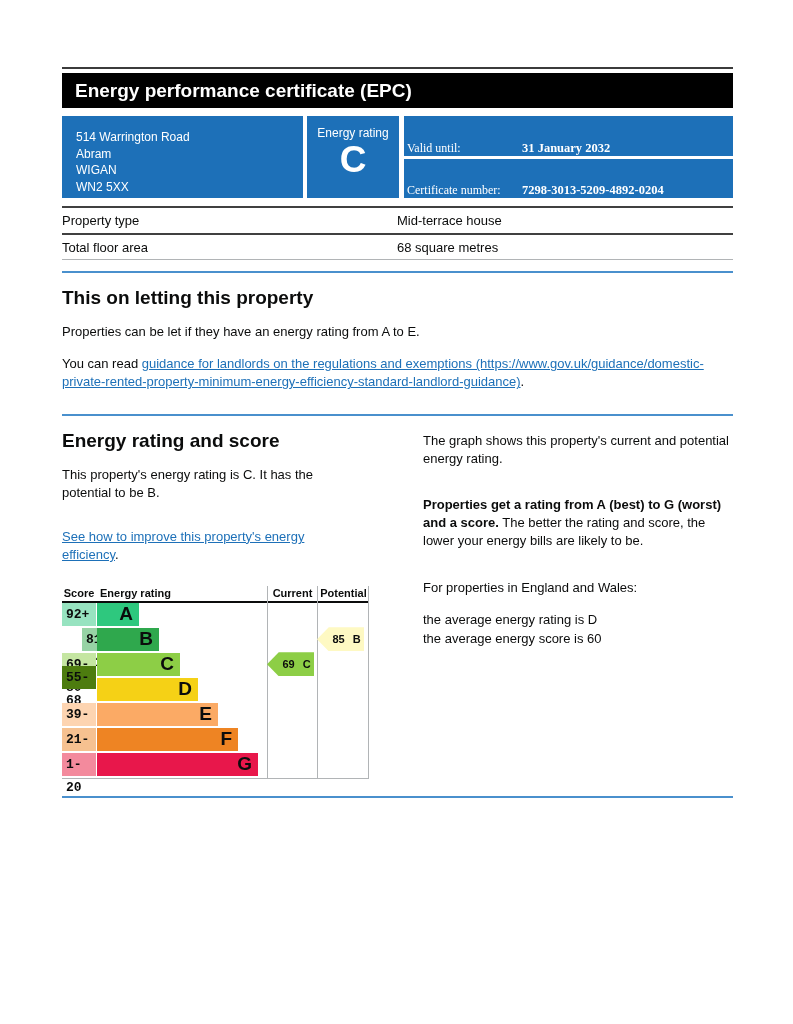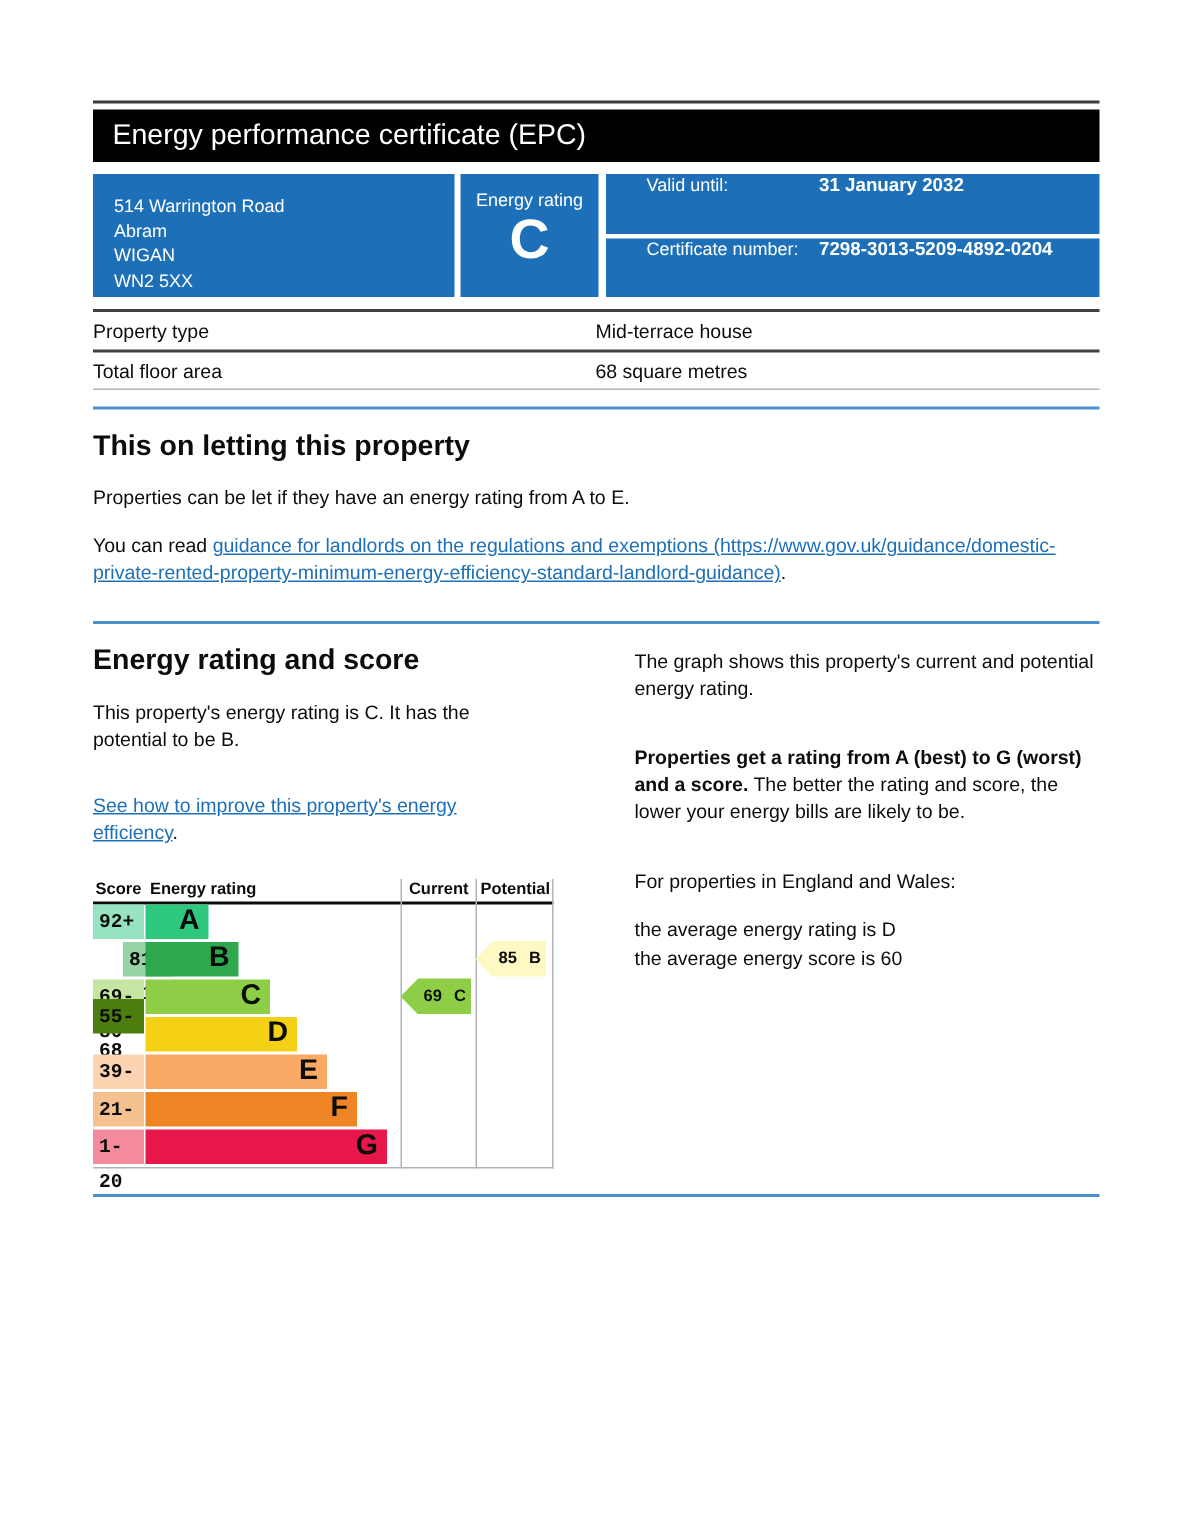--- a/index.html
+++ b/index.html
@@ -9,39 +9,39 @@
     font-family: "Liberation Sans", sans-serif;
     color: #0b0c0c;
     position: relative;
   }
   .content { position: absolute; left: 62px; top: 0; width: 671px; }
 
   .top-rule { margin-top: 67px; height: 2px; background: #3b3b3b; }
 
   .doc-header {
     margin-top: 4px; height: 35px; background: #000000;
-    color: #ffffff; font-size: 19px; font-weight: normal;
+    color: #ffffff; font-size: 19px; font-weight: bold;
     line-height: 35px; padding-left: 13px;
   }
 
   .summary-row { margin-top: 8px; display: flex; height: 82px; }
   .addr-box {
     width: 241px; background: #1d70b8; color: #ffffff;
     font-size: 12px; line-height: 16.5px; padding: 13px 10px 0 14px;
   }
   .rating-box {
     width: 92px; margin-left: 4px; background: #1d70b8;
     color: #ffffff; text-align: center;
   }
   .rating-box .rb-label { font-size: 12px; margin-top: 10px; }
   .rating-box .rb-value { font-size: 37px; font-weight: bold; line-height: 1.1; }
   .info-col { flex: 1; margin-left: 5px; display: flex; flex-direction: column; }
   .info-box {
     flex: 1; background: #1d70b8; color: #ffffff;
-    display: flex; align-items: flex-start; padding-left: 27px; font-size: 12px;
+    display: flex; align-items: flex-end; padding-left: 3px; font-size: 12px; font-family: Liberation Serif, serif;
   }
   .info-box + .info-box { margin-top: 3px; }
   .info-label { width: 115px; }
   .info-value { font-weight: bold; font-size: 12.5px; }
 
   .prop-table { margin-top: 8px; }
   .prop-row {
     display: flex; height: 27px; align-items: center;
     border-top: 2px solid #404040; font-size: 13px;
   }

